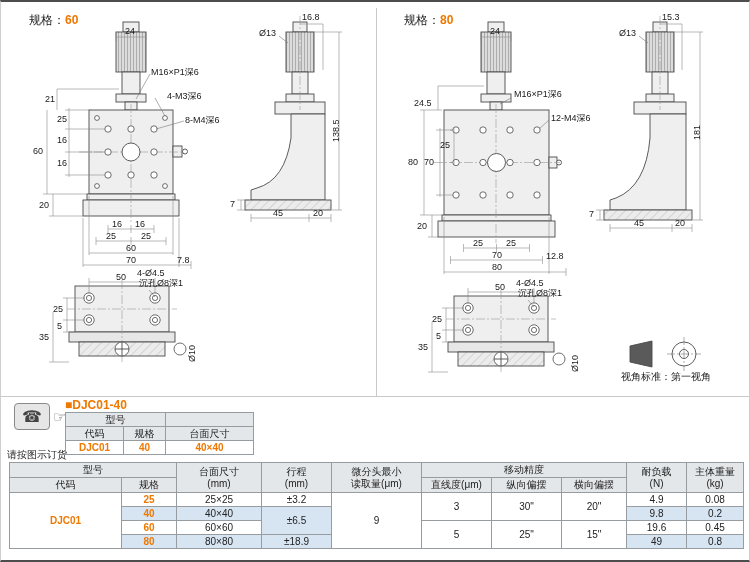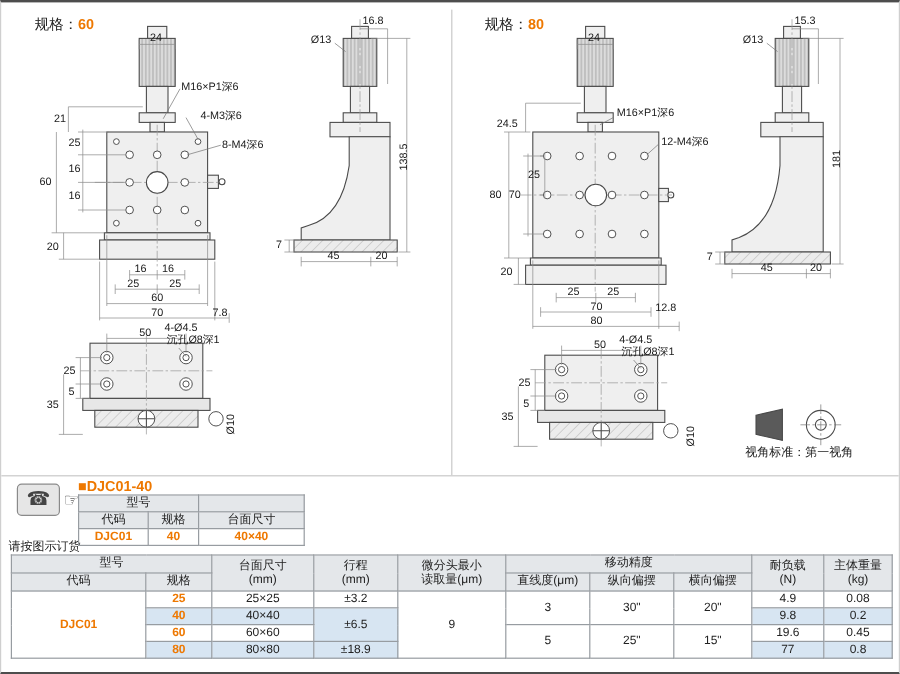--- a/index.html
+++ b/index.html
@@ -489,19 +489,19 @@
         <td rowspan="2">5</td>
         <td rowspan="2">25"</td>
         <td rowspan="2">15"</td>
         <td>19.6</td>
         <td>0.45</td>
       </tr>
       <tr class="hl">
         <td class="org bold">80</td>
         <td>80×80</td>
         <td>±18.9</td>
-        <td>77</td>
+        <td>49</td>
         <td>0.8</td>
       </tr>
     </tbody>
   </table>
 
 </div>
 
 </body></html>

